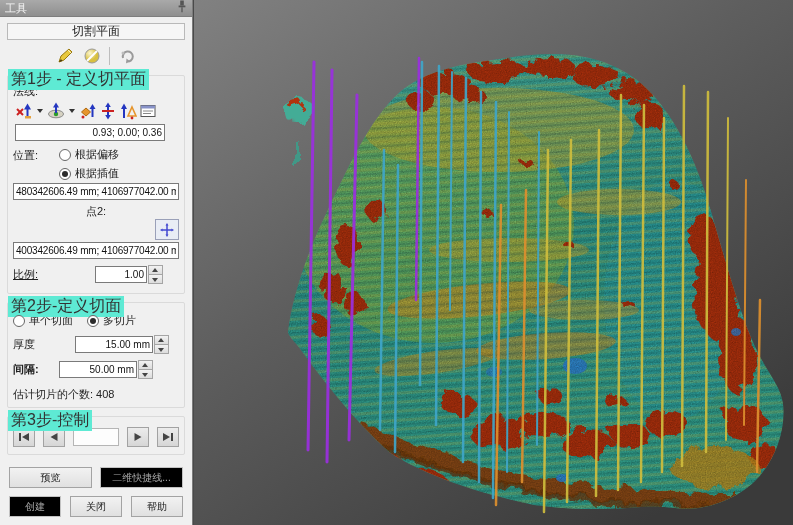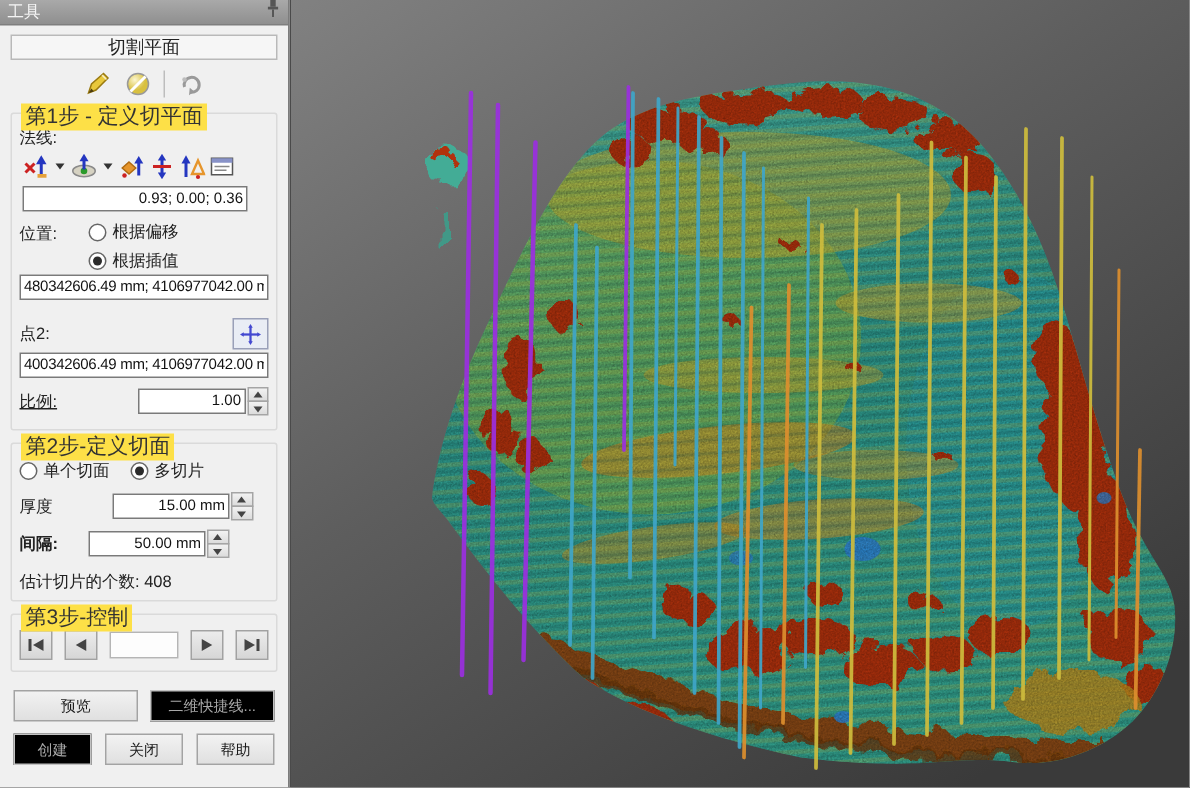--- a/index.html
+++ b/index.html
@@ -16,22 +16,22 @@
   .panel-body { flex:1; padding:4px 5px 2px; display:flex; flex-direction:column; }
 
   .header-box { border:1px solid #b9b9b9; background:#f6f6f6; text-align:center;
     font-size:12px; color:#222; height:17px; line-height:15px; margin:2px 2px 3px; }
 
   .toolbar { display:flex; align-items:center; justify-content:center; gap:7px; height:26px; }
   .tool-icon { width:20px; height:20px; display:inline-flex; align-items:center; justify-content:center; }
   .tb-sep { width:1px; height:18px; background:#bdbdbd; }
 
   .group { border:1px solid #dadada; border-radius:2px; margin:6px 2px 2px; padding:8px 5px 5px; position:relative; }
-  .group-title { position:absolute; top:-7px; left:6px; background:#fde047; padding:0 3px;
-    font-size:14px; color:#333; white-space:nowrap; }
+  .group-title { position:absolute; top:-7px; left:0; background:#5eead4; padding:0 3px;
+    font-size:16px; color:#333; white-space:nowrap; }
 
   .lbl { font-size:11px; color:#222; }
   .row { display:flex; align-items:center; margin:2px 0; }
 
   .icon-row { display:flex; align-items:center; gap:2px; margin:3px 0 4px 2px; }
   .n-icon { width:18px; height:18px; display:inline-flex; }
   .caret { width:0; height:0; border-left:3px solid transparent; border-right:3px solid transparent;
     border-top:4px solid #333; margin:0 2px; }
 
   input.tb { border:1px solid #7a7a7a; background:#fff; height:17px; font-size:10px;
@@ -197,40 +197,40 @@
               <span class="radio checked"></span>
               <span class="lbl">根据插值</span>
             </span>
           </div>
         </div>
 
         <div class="row">
           <input class="tb pt-input" readonly="" value="480342606.49 mm; 4106977042.00 mm" style="">
         </div>
 
-        <div class="row" style="margin-top:12px;">
+        <div class="row" style="margin-top:4px;flex-direction:column;">
           <span class="lbl">点2:</span>
           <span class="pick-btn">
             <svg width="14" height="14" viewBox="0 0 14 14">
               <line x1="7" y1="2" x2="7" y2="12" stroke="#4348d0" stroke-width="1.5"></line>
               <line x1="2" y1="7" x2="12" y2="7" stroke="#4348d0" stroke-width="1.5"></line>
               <polygon points="7,0 5.5,2.5 8.5,2.5" fill="#4348d0"></polygon>
               <polygon points="7,14 5.5,11.5 8.5,11.5" fill="#4348d0"></polygon>
               <polygon points="0,7 2.5,5.5 2.5,8.5" fill="#4348d0"></polygon>
               <polygon points="14,7 11.5,5.5 11.5,8.5" fill="#4348d0"></polygon>
             </svg>
           </span>
         </div>
         <div class="row">
           <input class="tb pt-input" readonly="" value="400342606.49 mm; 4106977042.00 mm" style="">
         </div>
 
         <div class="row" style="margin-top:6px;">
           <span class="lbl" style="width:70px;text-decoration:underline;">比例:</span>
-          <input class="tb num-input" style="width: 72px; margin-left: 12px;" readonly="" value="1.00">
+          <input class="tb num-input" style="width: 52px; margin-left: 12px;" readonly="" value="1.00">
           <span class="spin">
             <button class="sp up"></button>
             <button class="sp down"></button>
           </span>
         </div>
       </div>
 
       <div class="group">
         <span class="group-title">第2步-定义切面</span>
 

